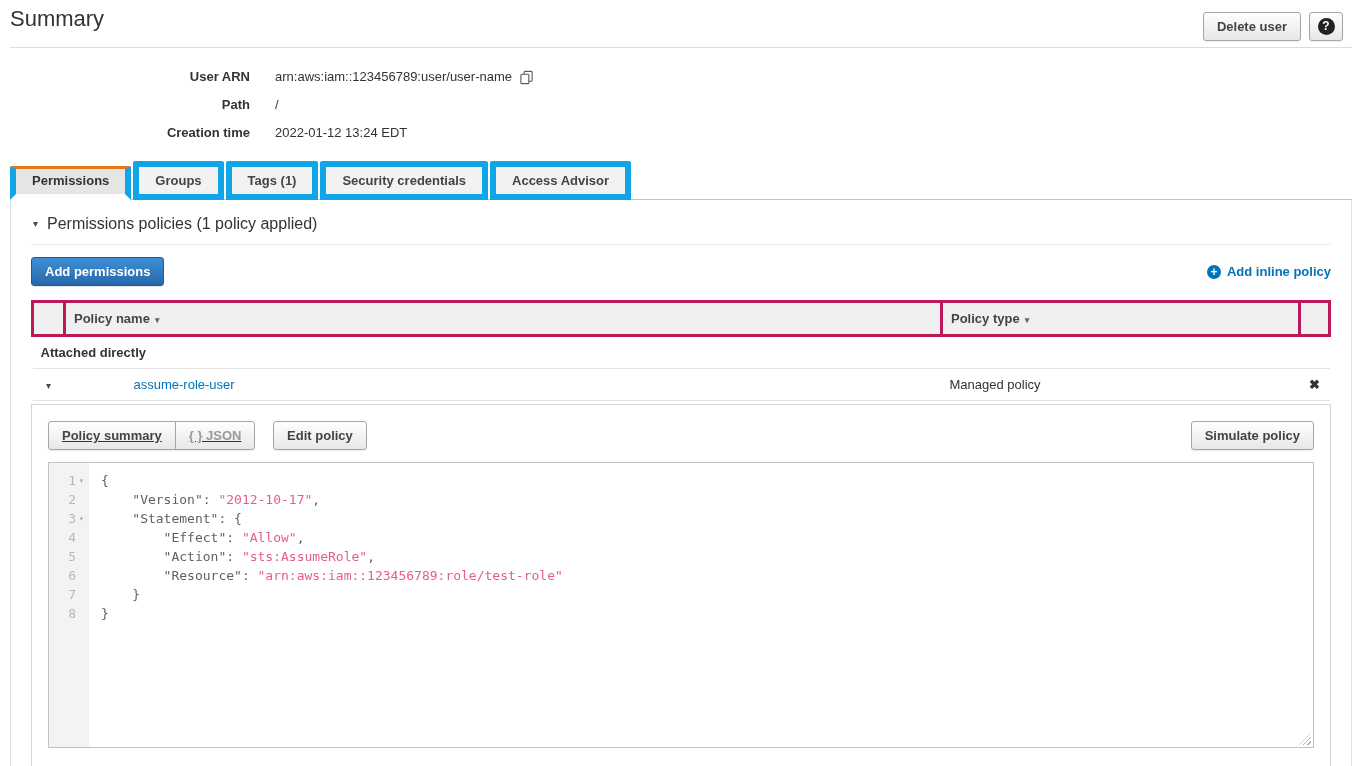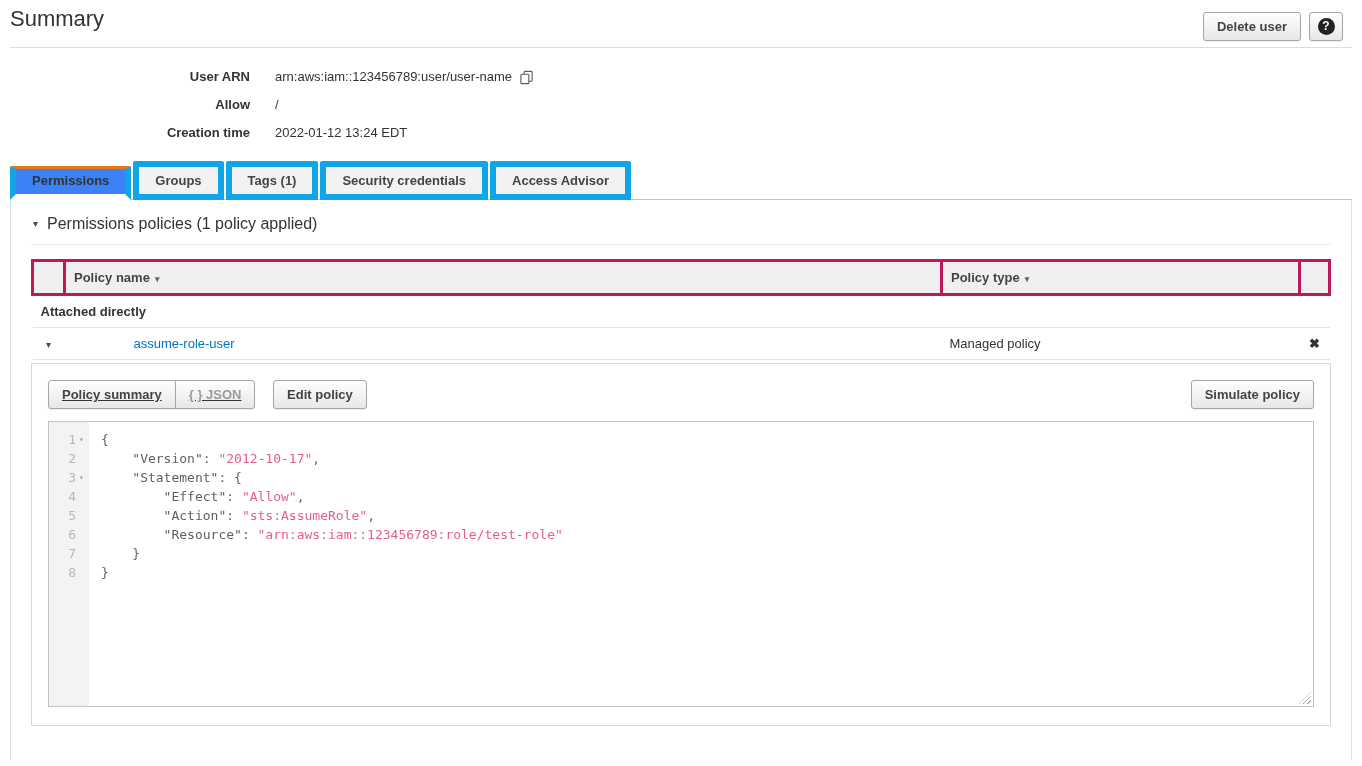--- a/index.html
+++ b/index.html
@@ -24,21 +24,21 @@
   .details { margin-top:14px; }
   .detail-row { display:flex; align-items:center; height:28px; }
   .detail-label { width:250px; text-align:right; font-weight:bold; color:#333; }
   .detail-value { margin-left:25px; color:#333; display:flex; align-items:center; gap:7px; }
   .copy-icon { cursor:pointer; display:inline-flex; margin-top:2px; }
 
   
   .tabbar { display:flex; align-items:flex-end; margin:15px 10px 0 10px; border-bottom:1px solid #c2c2c2; }
   .tab { margin-right:2px; margin-bottom:-1px; padding:6px 16px; background:#f2f2f2;
     border:6px solid #0ea5e9; border-radius:2px 2px 0 0; font-weight:bold; color:#444; cursor:pointer; }
-  .tab.active { background:#3b82f6; border-top:3px solid #e57714; border-bottom-color:#fff; padding-top:4px; color:#333; }
+  .tab.active { background:#e5e5e5; border-top:3px solid #e57714; border-bottom-color:#fff; padding-top:4px; color:#333; }
 
   .tab-panel { margin:0 10px; border-left:1px solid #e0e0e0; border-right:1px solid #e0e0e0;
     padding:0 20px; min-height:560px; }
 
   
   .section-heading { display:flex; align-items:center; gap:9px; padding:15px 2px 11px 2px;
     border-bottom:1px solid #e8e8e8; font-size:16px; color:#333; cursor:pointer; }
   .caret { font-size:10px; color:#4d4d4d; line-height:1; }
 
   
@@ -102,21 +102,21 @@
       <span>arn:aws:iam::123456789:user/user-name</span>
       <span class="copy-icon">
         <svg width="15" height="15" viewBox="0 0 16 16">
           <rect x="5.5" y="1.5" width="8.5" height="10.5" rx="1" fill="#fff" stroke="#545b64" stroke-width="1.2"></rect>
           <rect x="2" y="4.5" width="8.5" height="10" rx="1" fill="#fff" stroke="#545b64" stroke-width="1.2"></rect>
         </svg>
       </span>
     </span>
   </div>
   <div class="detail-row">
-    <span class="detail-label">Allow</span>
+    <span class="detail-label">Path</span>
     <span class="detail-value">/</span>
   </div>
   <div class="detail-row">
     <span class="detail-label">Creation time</span>
     <span class="detail-value">2022-01-12 13:24 EDT</span>
   </div>
 </div>
 
 <div class="tabbar">
   <div class="tab active">Permissions</div>
@@ -126,20 +126,27 @@
   <div class="tab">Access Advisor</div>
 </div>
 
 <div class="tab-panel">
 
   <div class="section-heading">
     <span class="caret">▾</span>
     <span>Permissions policies (1 policy applied)</span>
   </div>
 
+  <div class="actions-row">
+    <button class="btn btn-primary">Add permissions</button>
+    <span class="inline-link">
+      <span class="plus-glyph">+</span>
+      <span>Add inline policy</span>
+    </span>
+  </div>
 
   <table class="policy-table">
     <thead>
       <tr>
         <th class="col-expand"></th>
         <th>
           <span>Policy name</span><span class="sort-caret">▾</span>
         </th>
         <th class="col-type">
           <span>Policy type</span><span class="sort-caret">▾</span>

